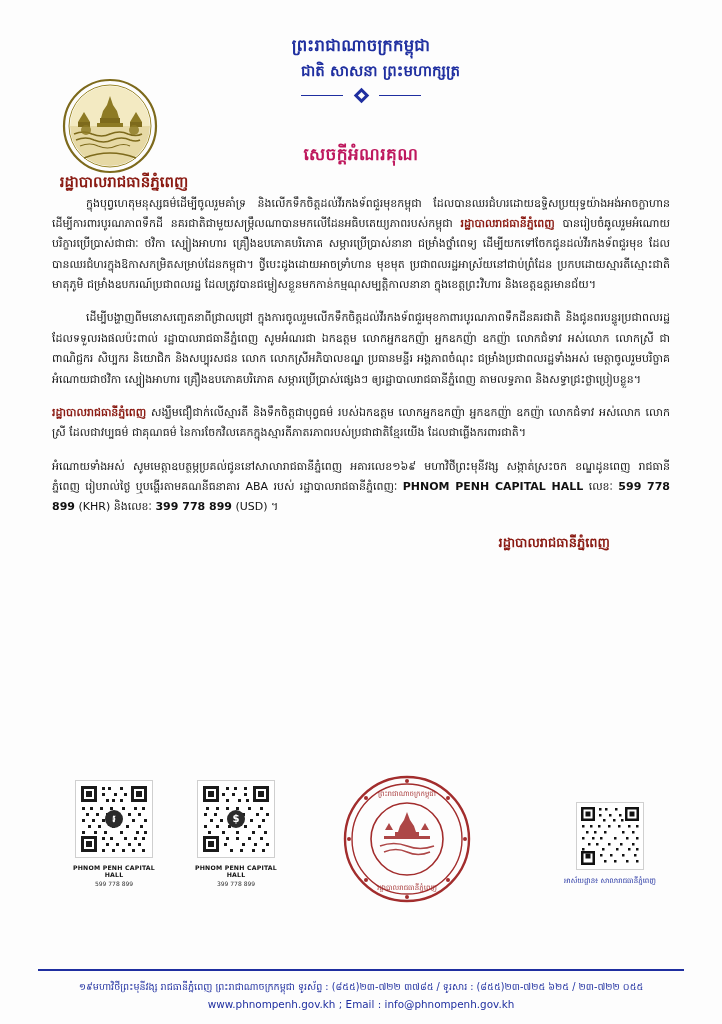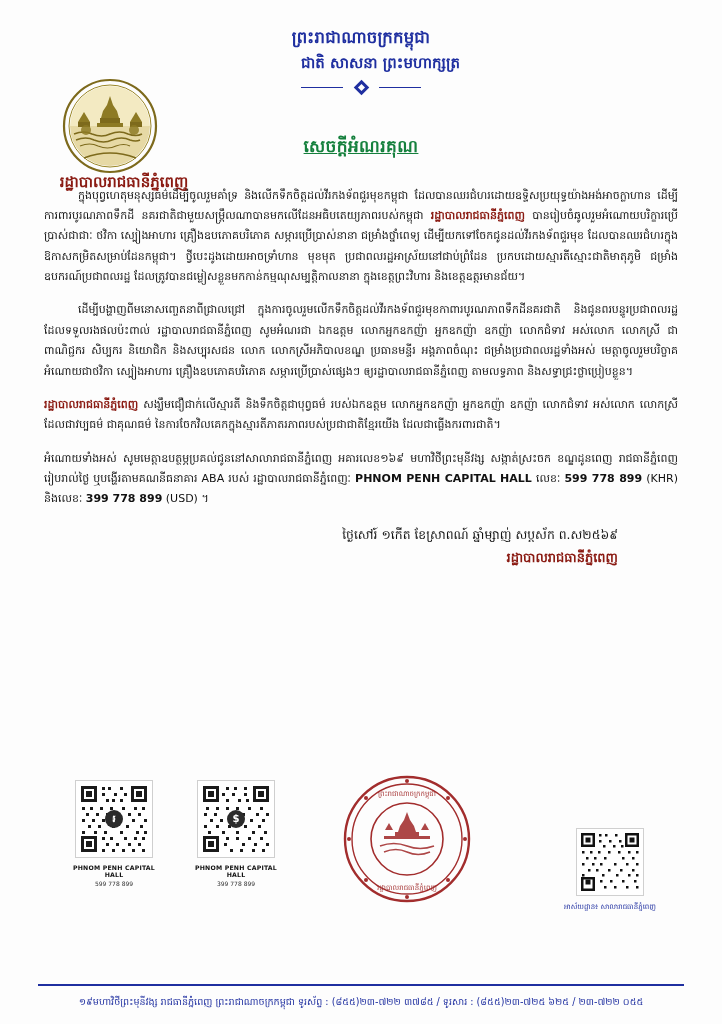--- a/index.html
+++ b/index.html
@@ -15,21 +15,21 @@
     font-family: "DejaVu Sans", sans-serif;
     color: #111111;
     overflow: hidden;
   }
 
   .page {
     position: relative;
     width: 722px;
     height: 1024px;
     background: #fdfdfd;
-    padding: 0;
+    padding: 8px;
   }
 
   
   .header {
     padding-top: 26px;
     text-align: center;
   }
   .kingdom-line1 {
     color: #1f2fa0;
     font-size: 16.5px;
@@ -95,25 +95,24 @@
     text-align: center;
     color: #8a1a12;
     font-size: 15px;
     font-weight: bold;
   }
 
   
   .doc-title {
     margin-top: 40px;
     text-align: center;
-    color: #15803d;
+    color: #be185d;
     font-size: 17px;
     font-weight: bold;
     letter-spacing: 0.4px;
-    text-decoration: underline;
   }
 
   
   .body-wrap {
     padding: 26px 44px 0 44px;
   }
   p.para {
     margin: 0 0 13px 0;
     font-size: 11px;
     line-height: 1.85;
@@ -196,21 +195,21 @@
     font-size: 10px;
     line-height: 18px;
     text-align: center;
     font-weight: bold;
   }
 
   
   .qr-verify {
     position: absolute;
     right: 52px;
-    top: 828px;
+    top: 802px;
     width: 120px;
     text-align: center;
   }
   .qr-verify .box {
     width: 68px; height: 68px;
     margin: 0 auto;
     border: 1px solid #d0d0d0;
   }
   .qr-verify .cap {
     margin-top: 6px;
@@ -298,21 +297,20 @@
 
     <p class="para noind">
       <span class="hl">រដ្ឋាបាលរាជធានីភ្នំពេញ</span><span> សង្ឃឹមជឿជាក់លើស្មារតី និងទឹកចិត្តជាបុព្វធម៌ របស់ឯកឧត្តម លោកអ្នកឧកញ៉ា អ្នកឧកញ៉ា ឧកញ៉ា លោកជំទាវ អស់លោក លោកស្រី ដែលជាវប្បធម៌ ជាគុណធម៌ នៃការចែកវិលគេកក្នុងស្មារតីភាតរភាពរបស់ប្រជាជាតិខ្មែរយើង ដែលជាធ្លើងករពារជាតិ។</span>
     </p>
 
     <p class="para noind">
       <span>អំណោយទាំងអស់ សូមមេត្តាឧបត្ថម្ភប្រគល់ជូននៅសាលារាជធានីភ្នំពេញ អគារលេខ១៦៩ មហាវិថីព្រះមុនីវង្ស សង្កាត់ស្រះចក ខណ្ឌដូនពេញ រាជធានីភ្នំពេញ រៀបរាល់ថ្ងៃ ឬបង្ហើរតាមគណនីធនាគារ ABA របស់ រដ្ឋាបាលរាជធានីភ្នំពេញៈ </span><span class="hl-dark">PHNOM PENH CAPITAL HALL</span><span> លេខៈ </span><span class="hl-dark">599 778 899</span><span> (KHR) </span><span>និងលេខៈ </span><span class="hl-dark">399 778 899</span><span> (USD) ។</span>
     </p>
 
     <div class="sig-block">
-      <div class="l1">ថ្ងៃសៅរ៍ ១កើត ខែស្រាពណ៍ ឆ្នាំម្សាញ់ សប្តស័ក ព.ស២៥៦៩</div>
       <div class="sig-name">រដ្ឋាបាលរាជធានីភ្នំពេញ</div>
     </div>
 
   </div>
 
   <div class="stamp">
     <svg width="134" height="134" viewBox="0 0 134 134">
       <g stroke="#9b1c1c" fill="none">
         <circle cx="67" cy="67" r="62" stroke-width="2.4"></circle>
         <circle cx="67" cy="67" r="55" stroke-width="1.4"></circle>
@@ -556,15 +554,18 @@
             <rect x="59" y="57" width="2.5" height="2.5"></rect>
         </g>
       </svg>
     </div>
     <div class="cap">អាស័យដ្ឋាន៖ សាលារាជធានីភ្នំពេញ</div>
   </div>
 
   <div class="footer">
     <div class="rule"></div>
     <div class="addr">១៩មហាវិថីព្រះមុនីវង្ស រាជធានីភ្នំពេញ ព្រះរាជាណាចក្រកម្ពុជា ទូរស័ព្ទ : (៨៥៥)២៣-៧២២ ៣៧៨៥ / ទូរសារ : (៨៥៥)២៣-៧២៥ ៦២៥ / ២៣-៧២២ ០៥៥</div>
+    <div class="web">
+      <span>www.phnompenh.gov.kh</span><span> ; </span><span>Email : </span><span>info@phnompenh.gov.kh</span>
+    </div>
   </div>
 
 </div>
 
 </body></html>

